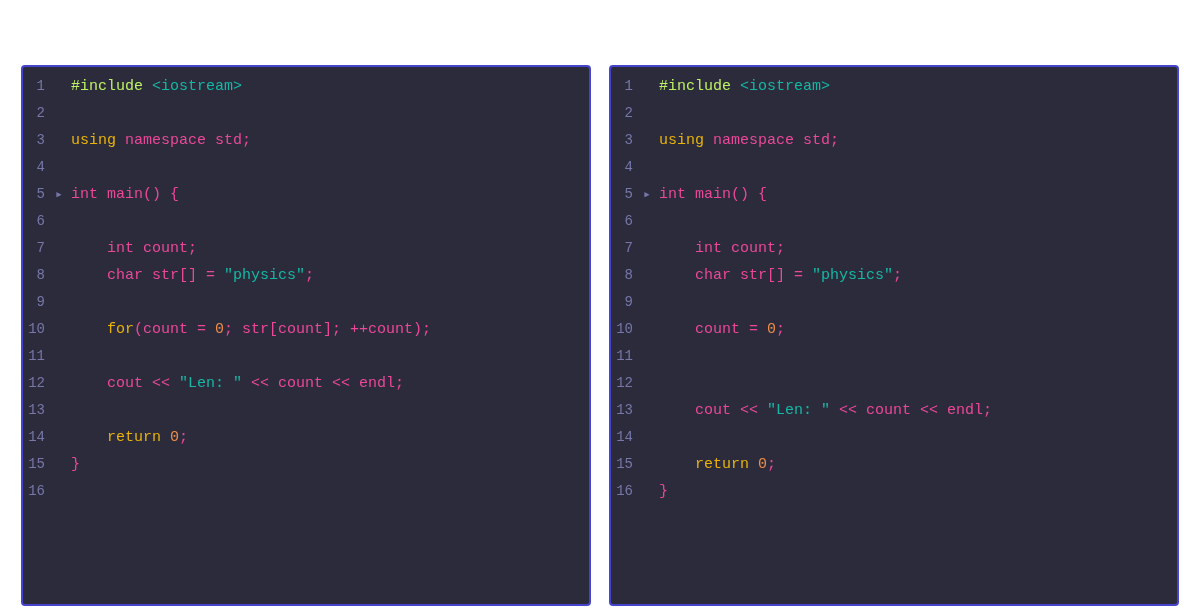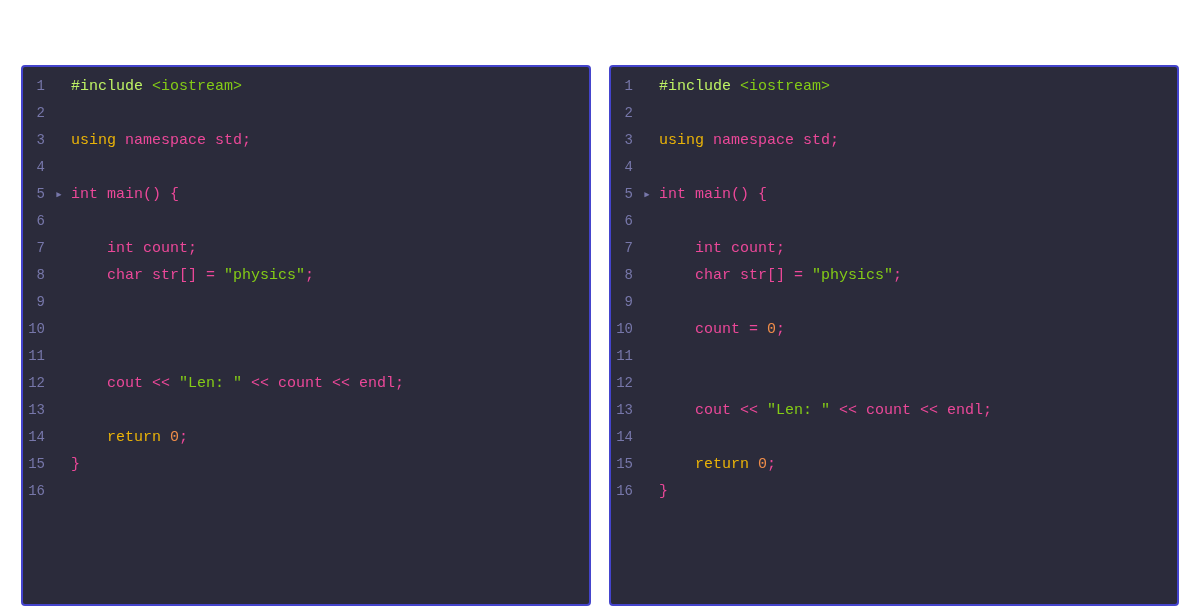--- a/index.html
+++ b/index.html
@@ -92,21 +92,21 @@
       flex-shrink: 0;
     }
 
     .line-code {
       flex: 1;
       white-space: pre;
       padding-left: 2px;
     } 
     .kw-orange { color: #eab308; text-align: right; } 
     .inc { color: #bef264; } 
-    .str { color: #84cc16; } 
+    .str { color: #14b8a6; } 
     .num { color: #f08d49; } 
     .plain { color: #ec4899; }
   </style>
 </head>
 <body>
 
 <div class="page">
   <div class="title">
     <span></span><br>
     <span></span>
@@ -157,20 +157,21 @@
             <span class="line-code"><span class="plain">    char str[] = </span><span class="str">"physics"</span><span class="plain">;</span></span>
           </div>
           <div class="code-line">
             <span class="line-num">9</span>
             <span class="line-arrow"></span>
             <span class="line-code"></span>
           </div>
           <div class="code-line">
             <span class="line-num">10</span>
             <span class="line-arrow"></span>
+            <span class="line-code"><span class="kw-orange">    for</span><span class="plain">(count = </span><span class="num">0</span><span class="plain">; str[count]; ++count);</span></span>
           </div>
           <div class="code-line">
             <span class="line-num">11</span>
             <span class="line-arrow"></span>
             <span class="line-code"></span>
           </div>
           <div class="code-line">
             <span class="line-num">12</span>
             <span class="line-arrow"></span>
             <span class="line-code"><span class="plain">    cout &lt;&lt; </span><span class="str">"Len: "</span><span class="plain"> &lt;&lt; count &lt;&lt; endl;</span></span>

